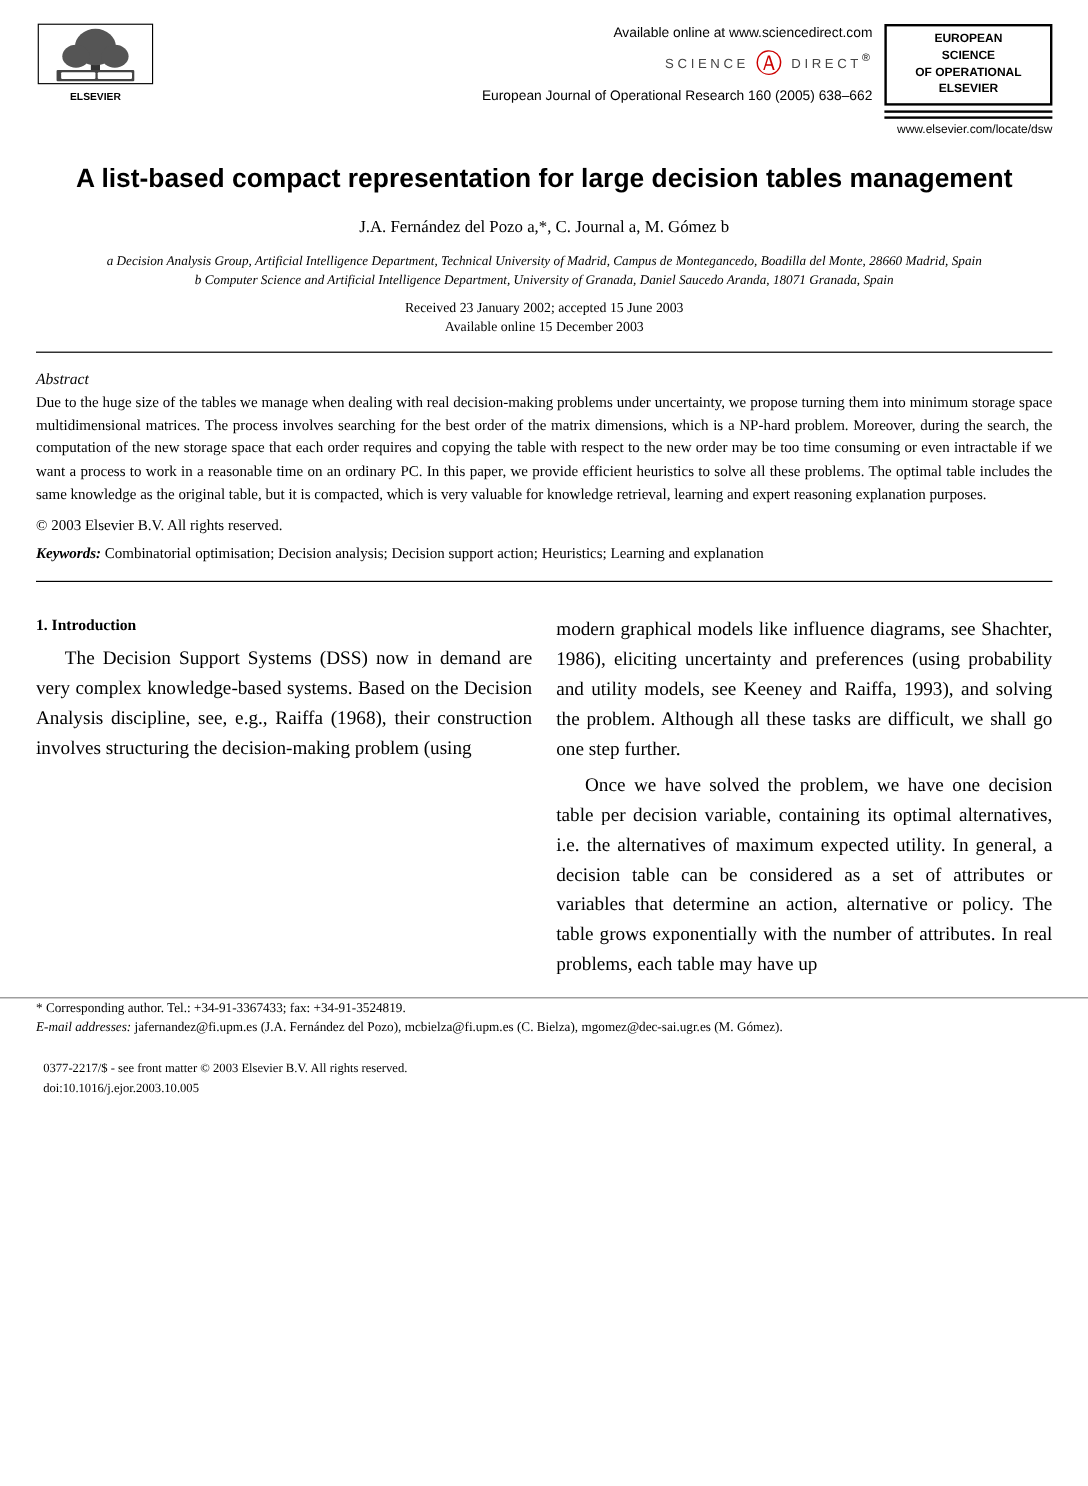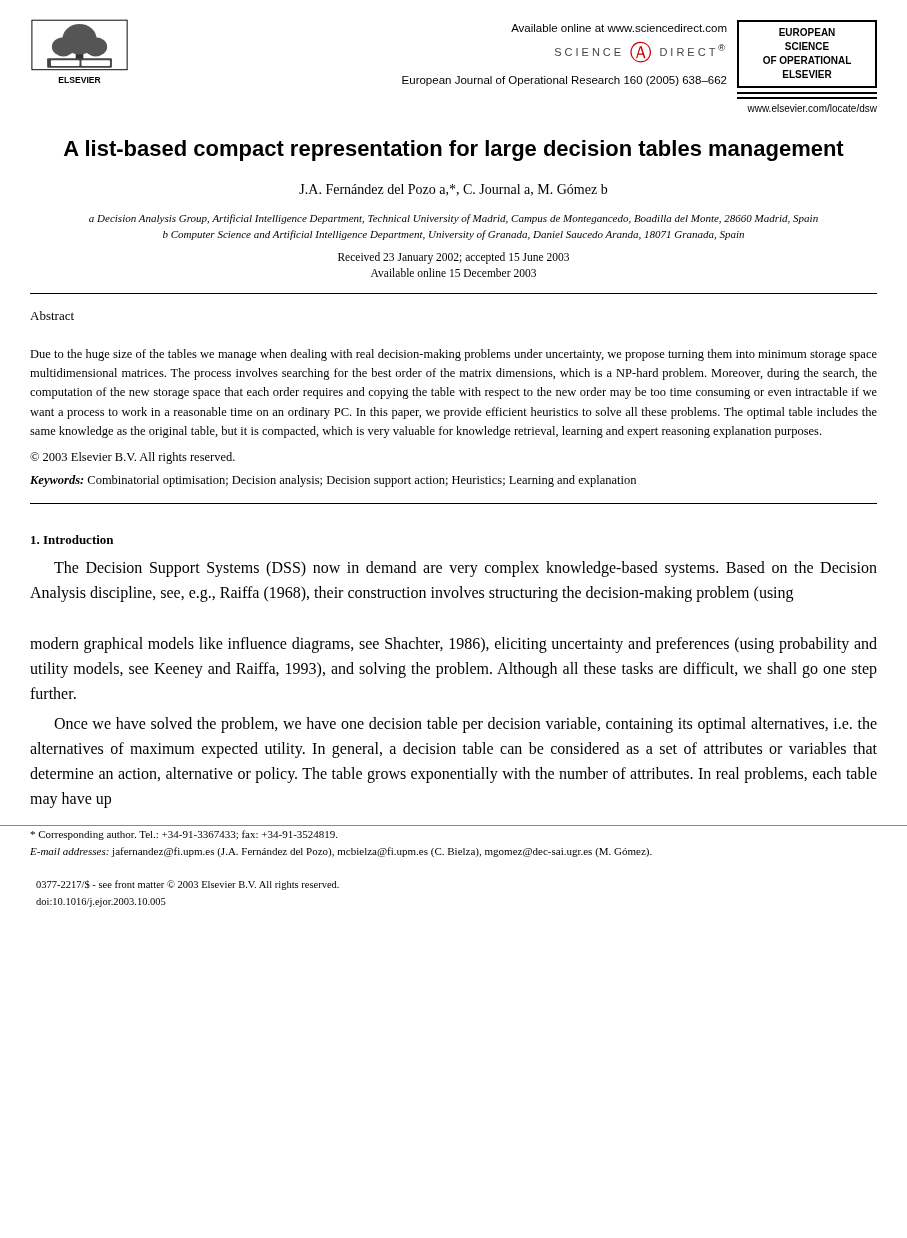--- a/index.html
+++ b/index.html
@@ -111,21 +111,22 @@
       border: none;
       border-top: 1px solid #000;
       margin: 14px 30px;
     }
     
     .abstract-section {
       padding: 0 30px;
     }
     .abstract-title {
       font-size: 13px;
-      margin-bottom: 21px;
+      font-style: italic;
+      margin-bottom: 2px;
     }
     .abstract-text {
       font-size: 12.5px;
       line-height: 1.55;
       text-align: justify;
       margin-bottom: 8px;
     }
     .copyright {
       font-size: 12.5px;
       margin-bottom: 6px;
@@ -139,21 +140,20 @@
       font-weight: bold;
     }
     
     .body-section {
       padding: 10px 30px 0 30px;
     }
     .two-col {
       display: flex;
       gap: 20px;
       margin-top: 4px;
-      flex-direction: column;
     }
     .col-left {
       flex: 1;
     }
     .col-right {
       flex: 1;
     }
     .section-heading {
       font-size: 13px;
       font-weight: bold;

